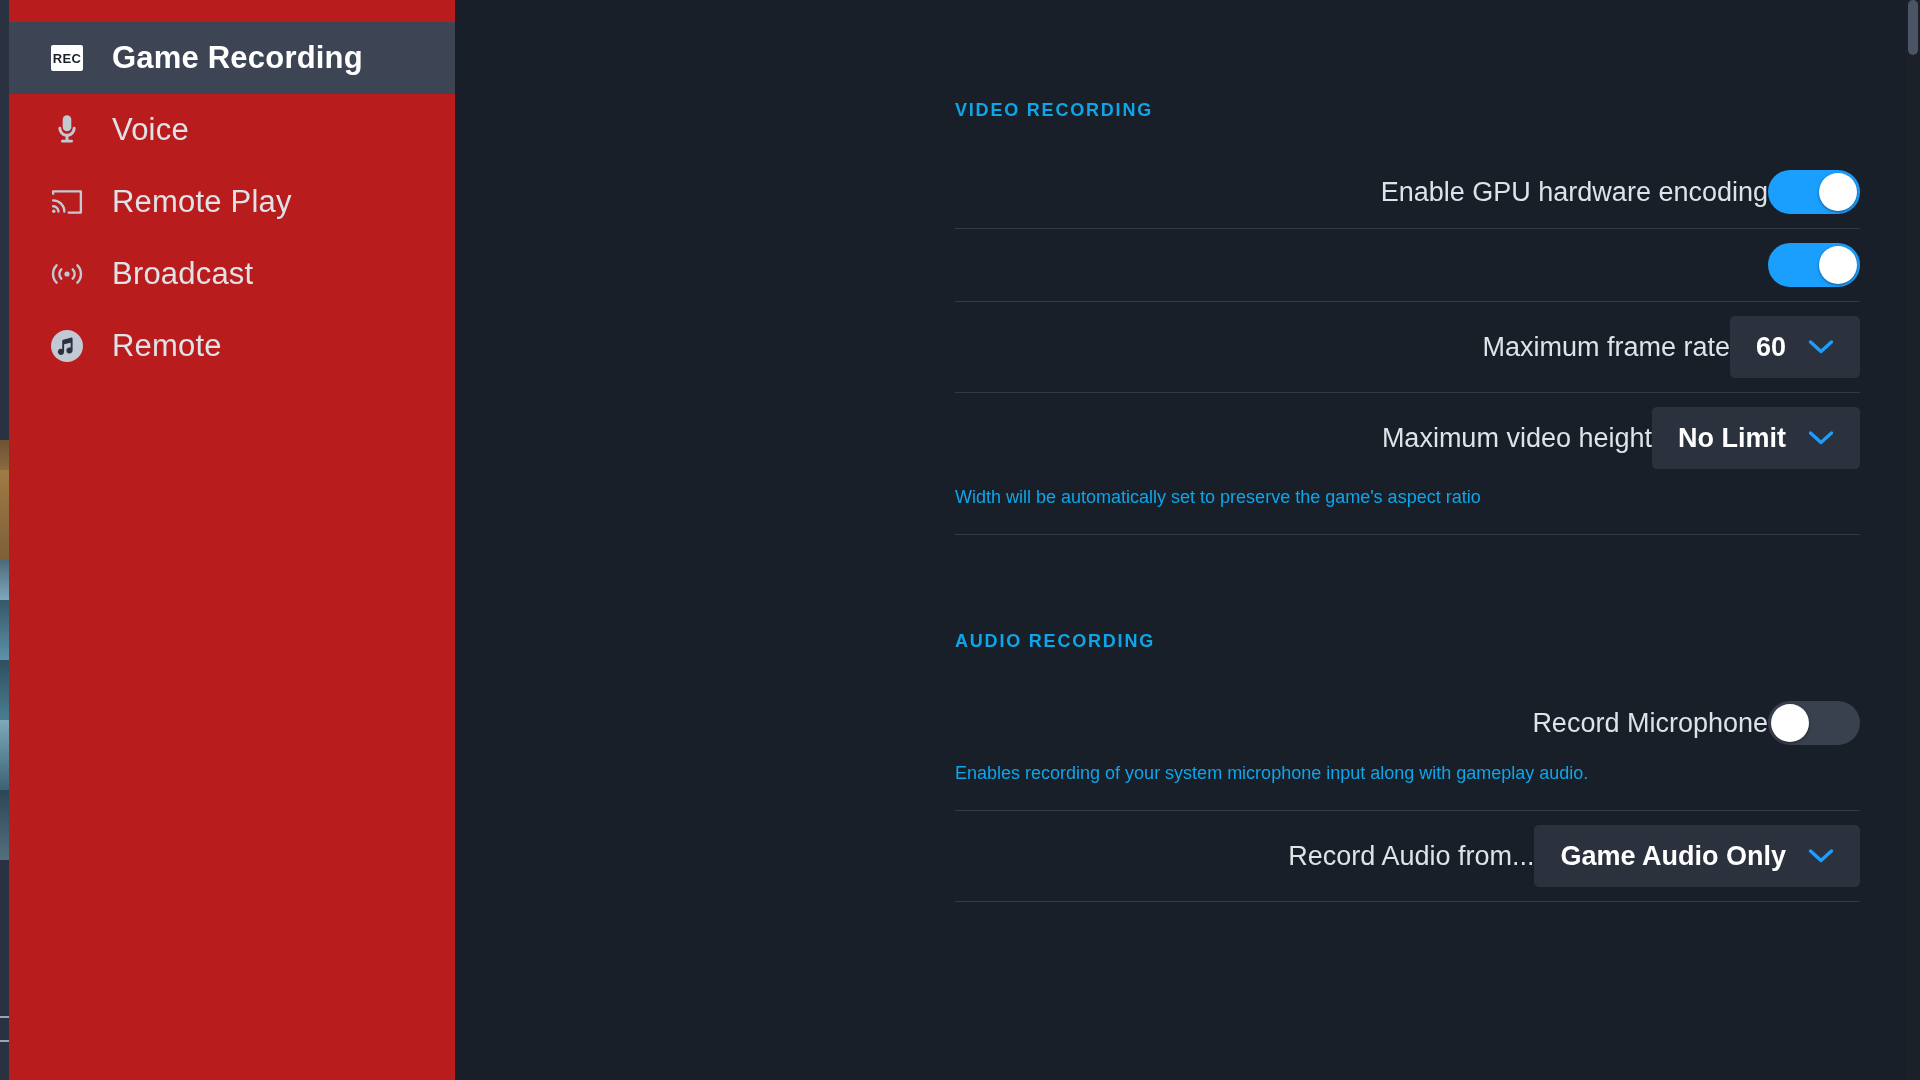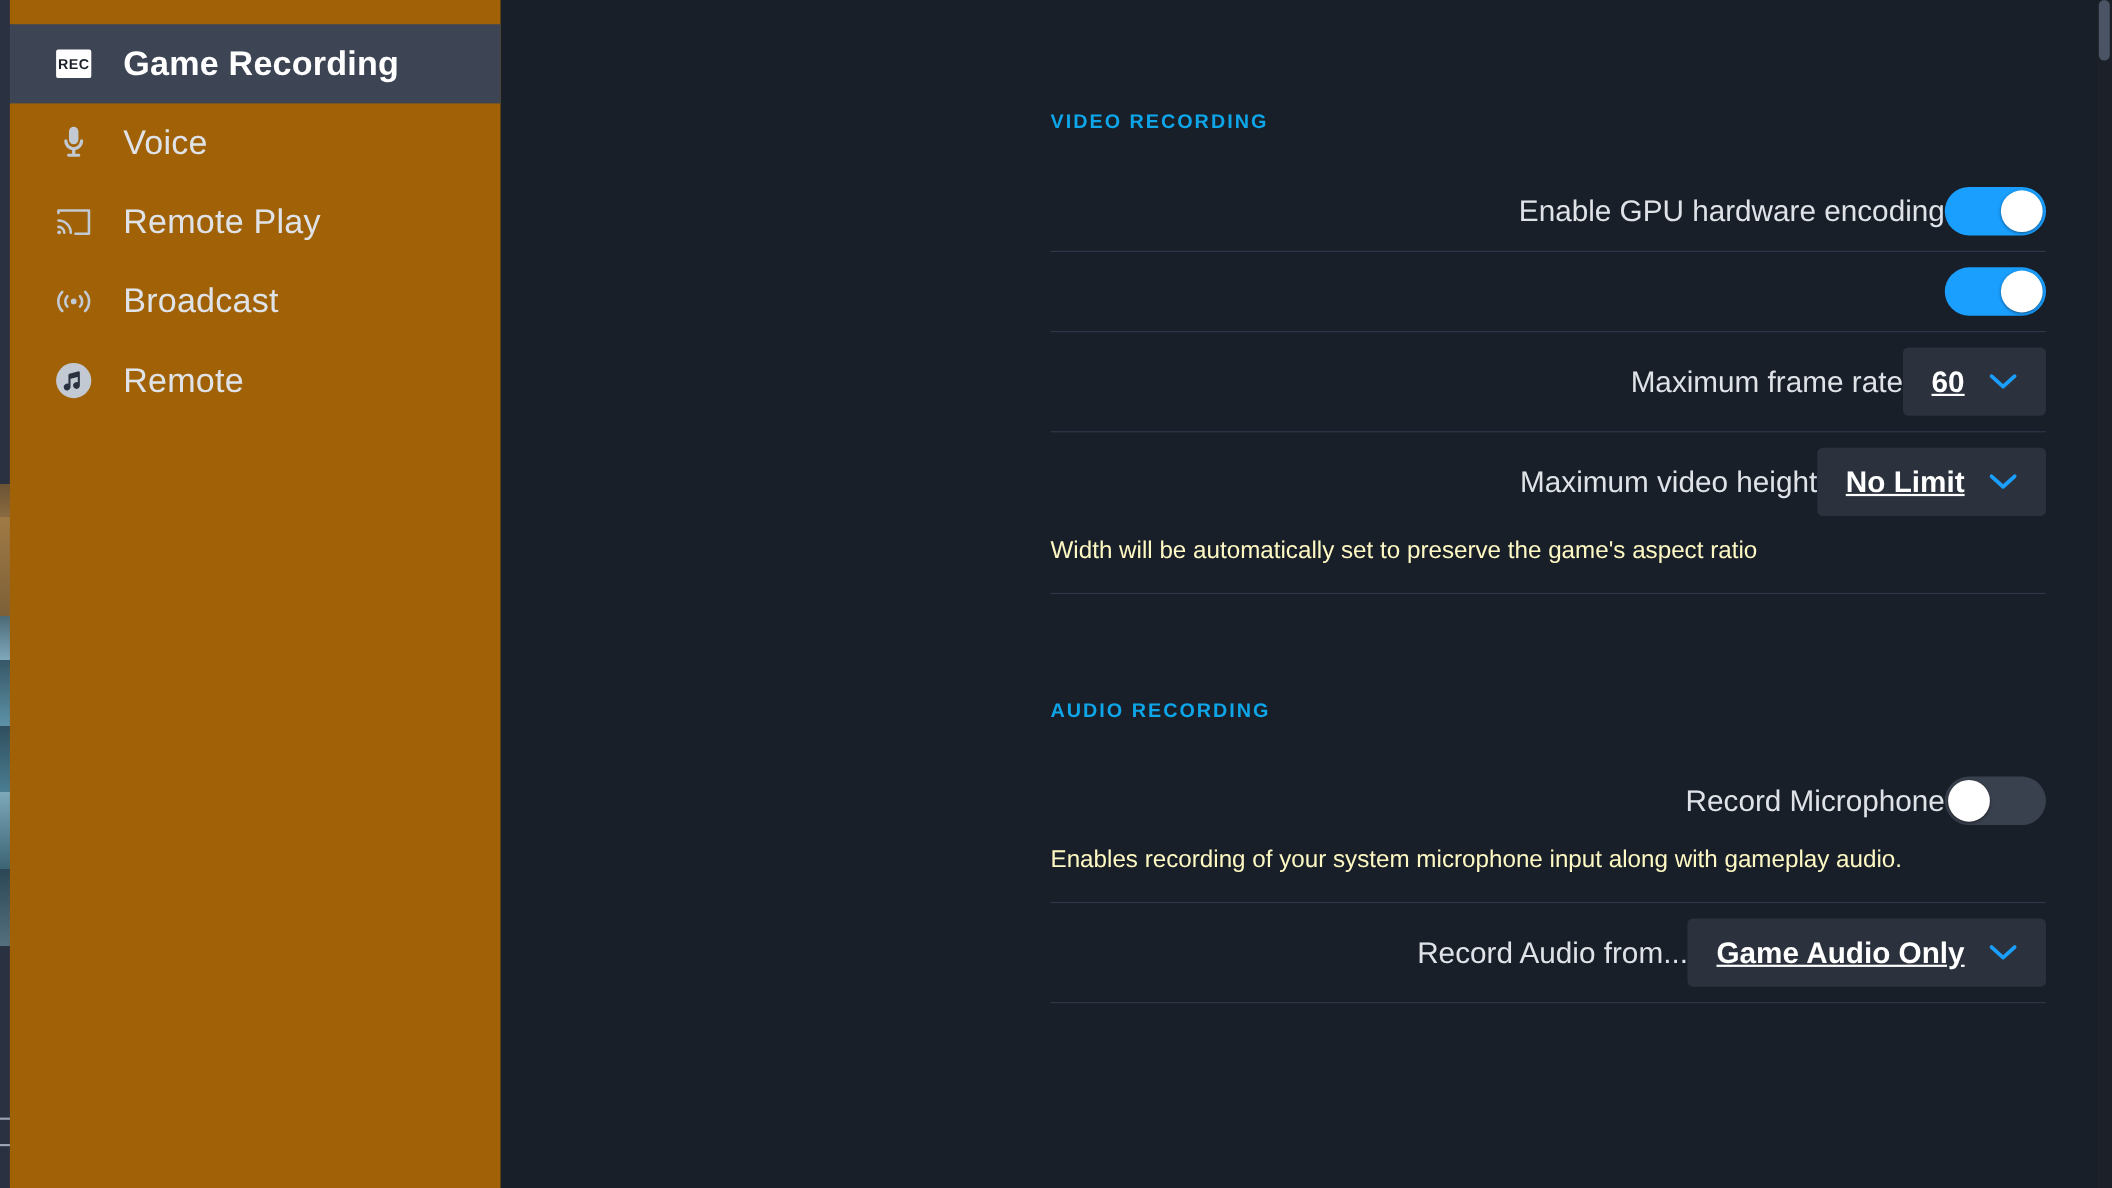--- a/index.html
+++ b/index.html
@@ -39,21 +39,21 @@
     position:absolute; left:0;
     width:9px; height:2px;
     background:#9aa4b2;
     z-index:6;
   }
 
   
   .sidebar {
     position:relative;
     width:455px; height:1080px;
-    background:#a16207;
+    background:#b91c1c;
     padding-top:22px;
     flex:0 0 455px;
     z-index:2;
   }
 
   .nav-item {
     display:flex;
     align-items:center;
     height:72px;
     padding-left:50px;
@@ -122,22 +122,22 @@
     padding:14px 0;
   }
 
   .row-label {
     font-size:27px;
     color:#dfe3e8;
     white-space:nowrap;
   }
 
   .row-desc {
-    font-size:22px;
-    color:#fef9c3;
+    font-size:18px;
+    color:#0ea5e9;
     padding:4px 0 26px 0;
   }
 
   .divider {
     height:1px;
     background:#30384a;
     width:100%;
   }
 
   
@@ -172,21 +172,20 @@
     min-width:118px;
     background:#2b313d;
     border-radius:5px;
     cursor:pointer;
   }
   .dropdown-value {
     font-size:27px;
     font-weight:bold;
     color:#ffffff;
     white-space:nowrap;
-    text-decoration:underline;
   }
   .chev { flex:0 0 26px; display:block; }
 
   
   .scrollbar-track {
     position:absolute;
     right:0; top:0;
     width:14px; height:1080px;
     background:#1b2029;
     z-index:8;

